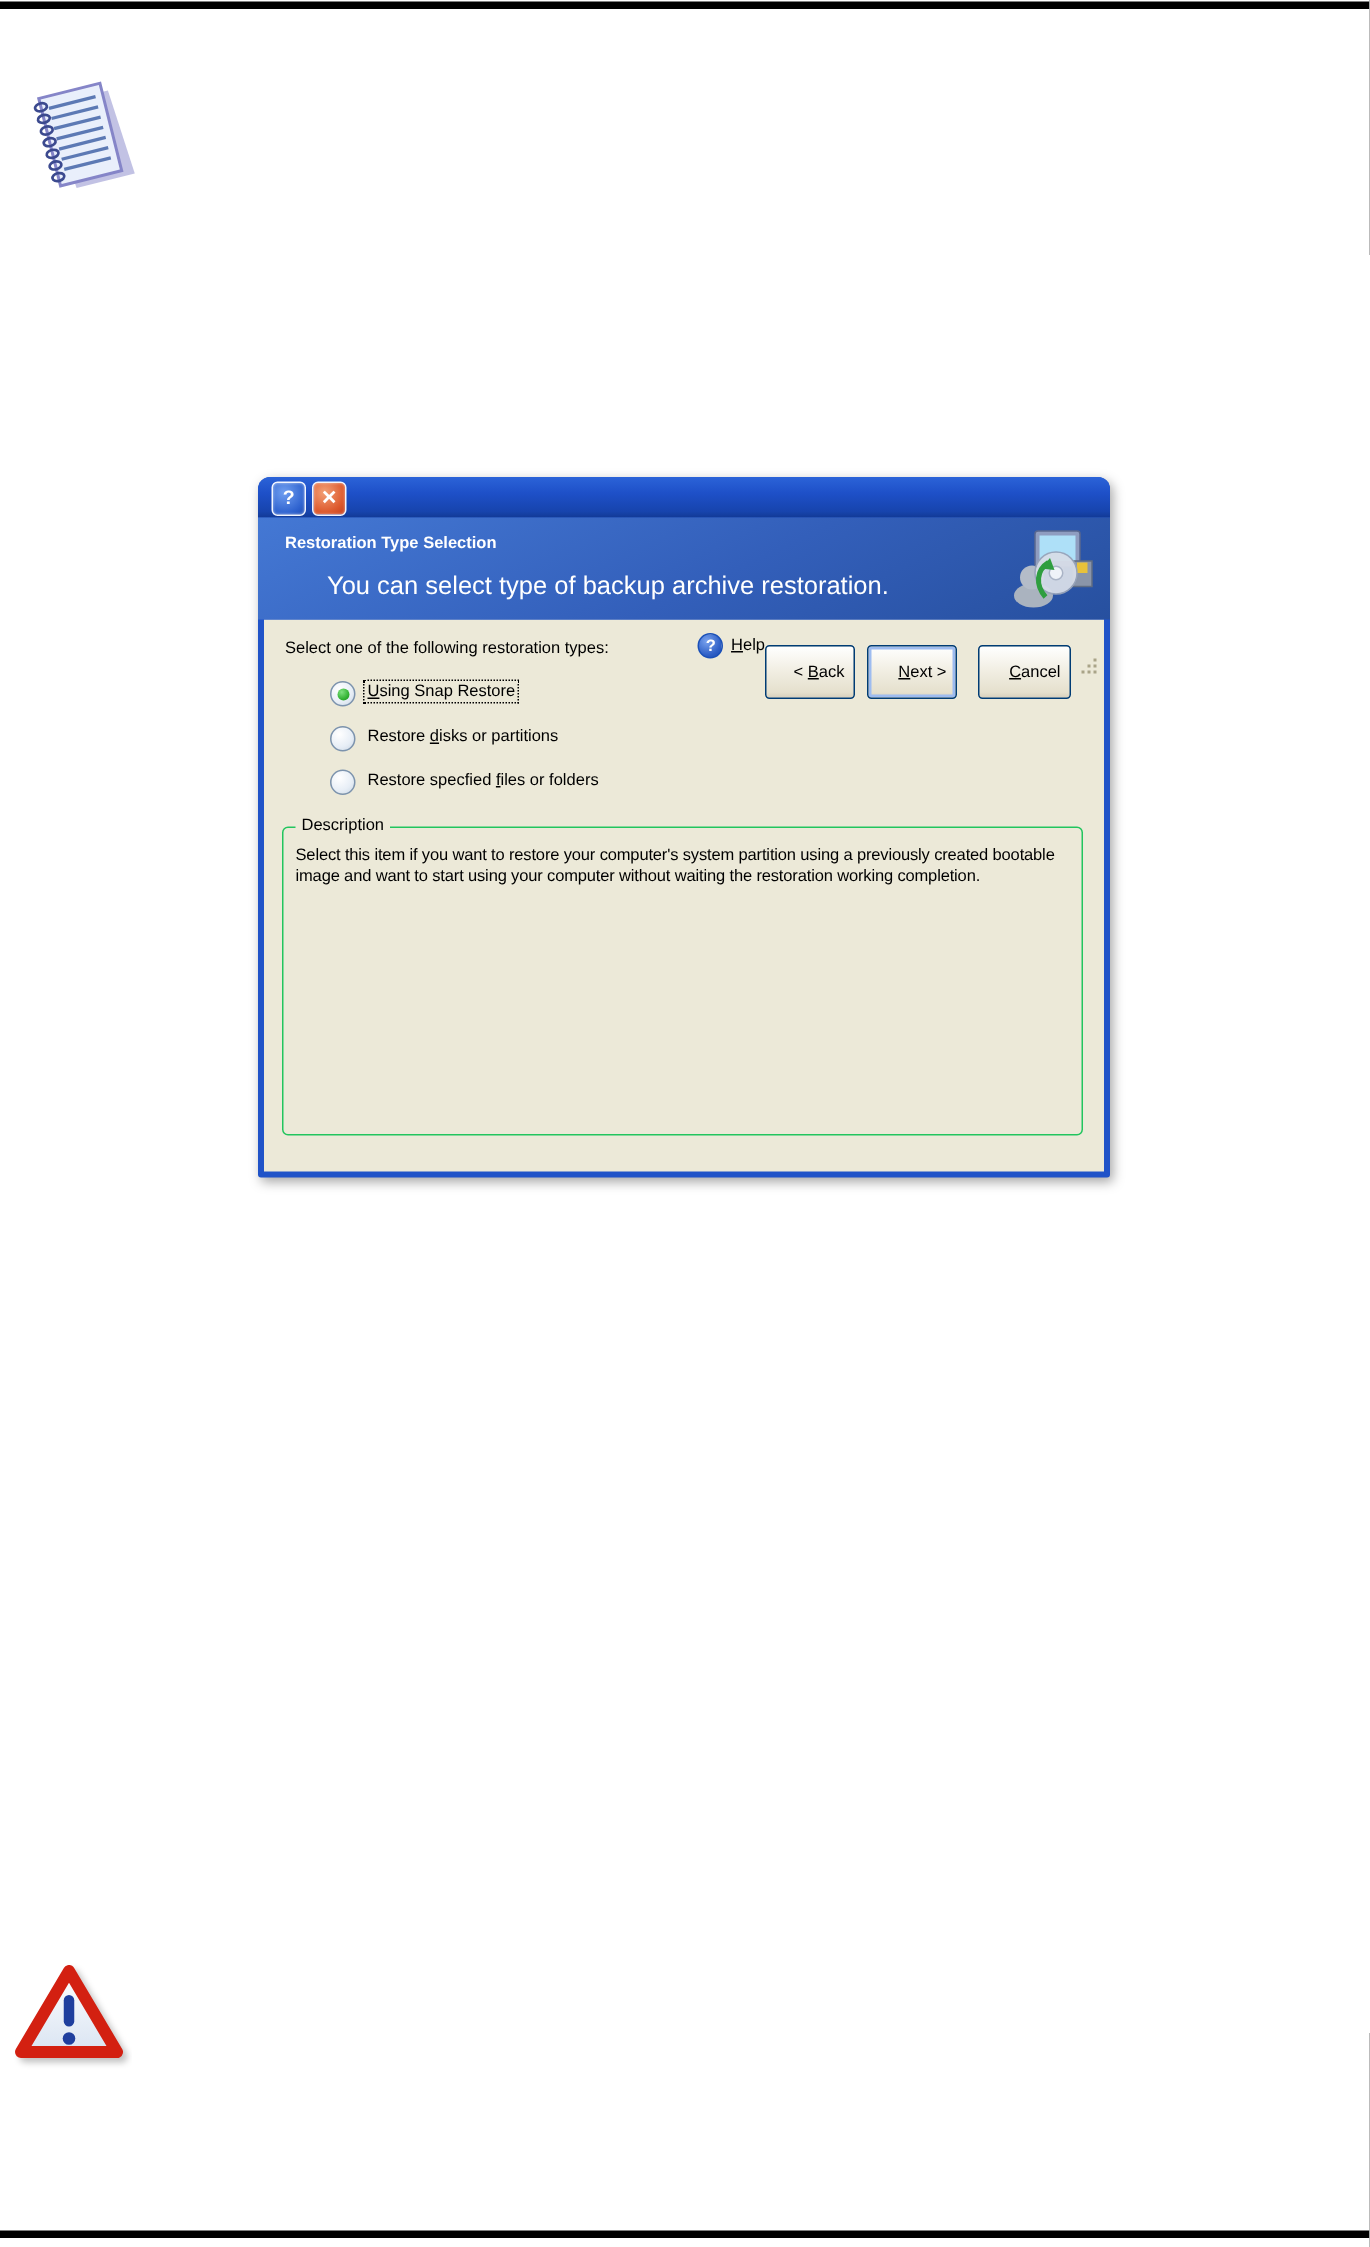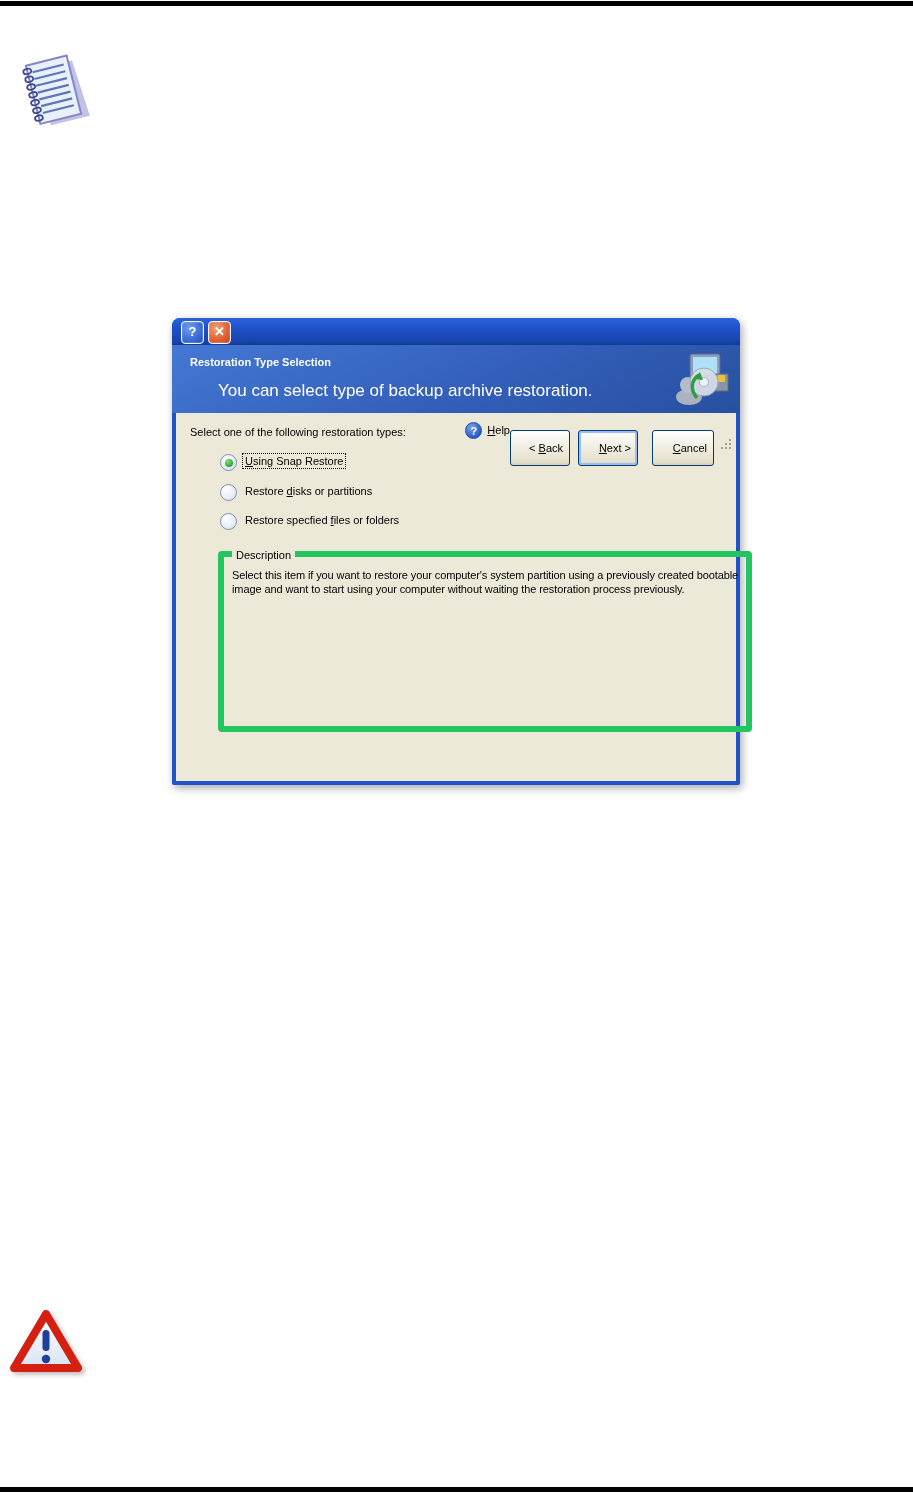--- a/index.html
+++ b/index.html
@@ -42,22 +42,22 @@
   .opt-1{top:41px;} .opt-2{top:71px;} .opt-3{top:100px;}
   .radio{width:15px;height:15px;border-radius:50%;border:1px solid #7c93ad;
          background:radial-gradient(circle at 35% 30%,#ffffff,#e7eef6 60%,#c9d6e4);
          position:relative;flex:0 0 auto;}
   .radio.sel::after{content:"";position:absolute;left:3.5px;top:3.5px;width:8px;height:8px;
          border-radius:50%;background:radial-gradient(circle at 35% 30%,#7fe07f,#35b335 60%,#1f8d1f);}
   .opt-label{margin-left:6px;padding:1px 2px;}
   .opt-label.focus{outline:1px dotted #000;outline-offset:0;}
   .u{text-decoration:underline;}
 
-  .groupbox{position:absolute;left:12px;top:138px;width:534px;height:181px;
-            border:6px solid #22c55e;border-radius:4px;box-sizing:border-box;margin-left:30px;}
+  .groupbox{position:absolute;left:12px;top:138px;width:534px;height:206px;
+            border:1px solid #22c55e;border-radius:4px;box-sizing:border-box;}
   .legend{position:absolute;left:8px;top:-8px;background:#ece9d8;padding:0 4px;}
   .gb-text{padding:12px 7px 0 8px;line-height:13.5px;letter-spacing:-0.1px;}
   .gb-text p{margin:0;}
 
   .sep{height:2px;border-top:1px solid #aca899;border-bottom:1px solid #ffffff;}
   .footer{height:34px;display:flex;align-items:center;position:relative;}
   .help-link{display:flex;align-items:center;margin-left:16px;cursor:pointer;}
   .help-badge{width:17px;height:17px;border-radius:50%;color:#fff;font-weight:bold;
       font-size:11px;line-height:17px;text-align:center;margin-right:5px;
       background:radial-gradient(circle at 35% 30%,#7aa3ee,#2e5fc6 65%,#1d49ad);
@@ -156,21 +156,21 @@
         </div>
 
         <div class="opt opt-3">
           <span class="radio"></span>
           <span class="opt-label"><span>Restore specfied </span><span class="u">f</span><span>iles or folders</span></span>
         </div>
 
         <div class="groupbox">
           <span class="legend">Description</span>
           <div class="gb-text">
-            <p>Select this item if you want to restore your computer's system partition using a previously created bootable image and want to start using your computer without waiting the restoration process previously.</p>
+            <p>Select this item if you want to restore your computer's system partition using a previously created bootable image and want to start using your computer without waiting the restoration working completion.</p>
           </div>
         </div>
       </div>
 
       <div class="sep"></div>
 
       <div class="footer">
         <span class="help-link">
           <span class="help-badge">?</span>
           <span><span></span><span class="u">H</span><span>elp</span></span>

